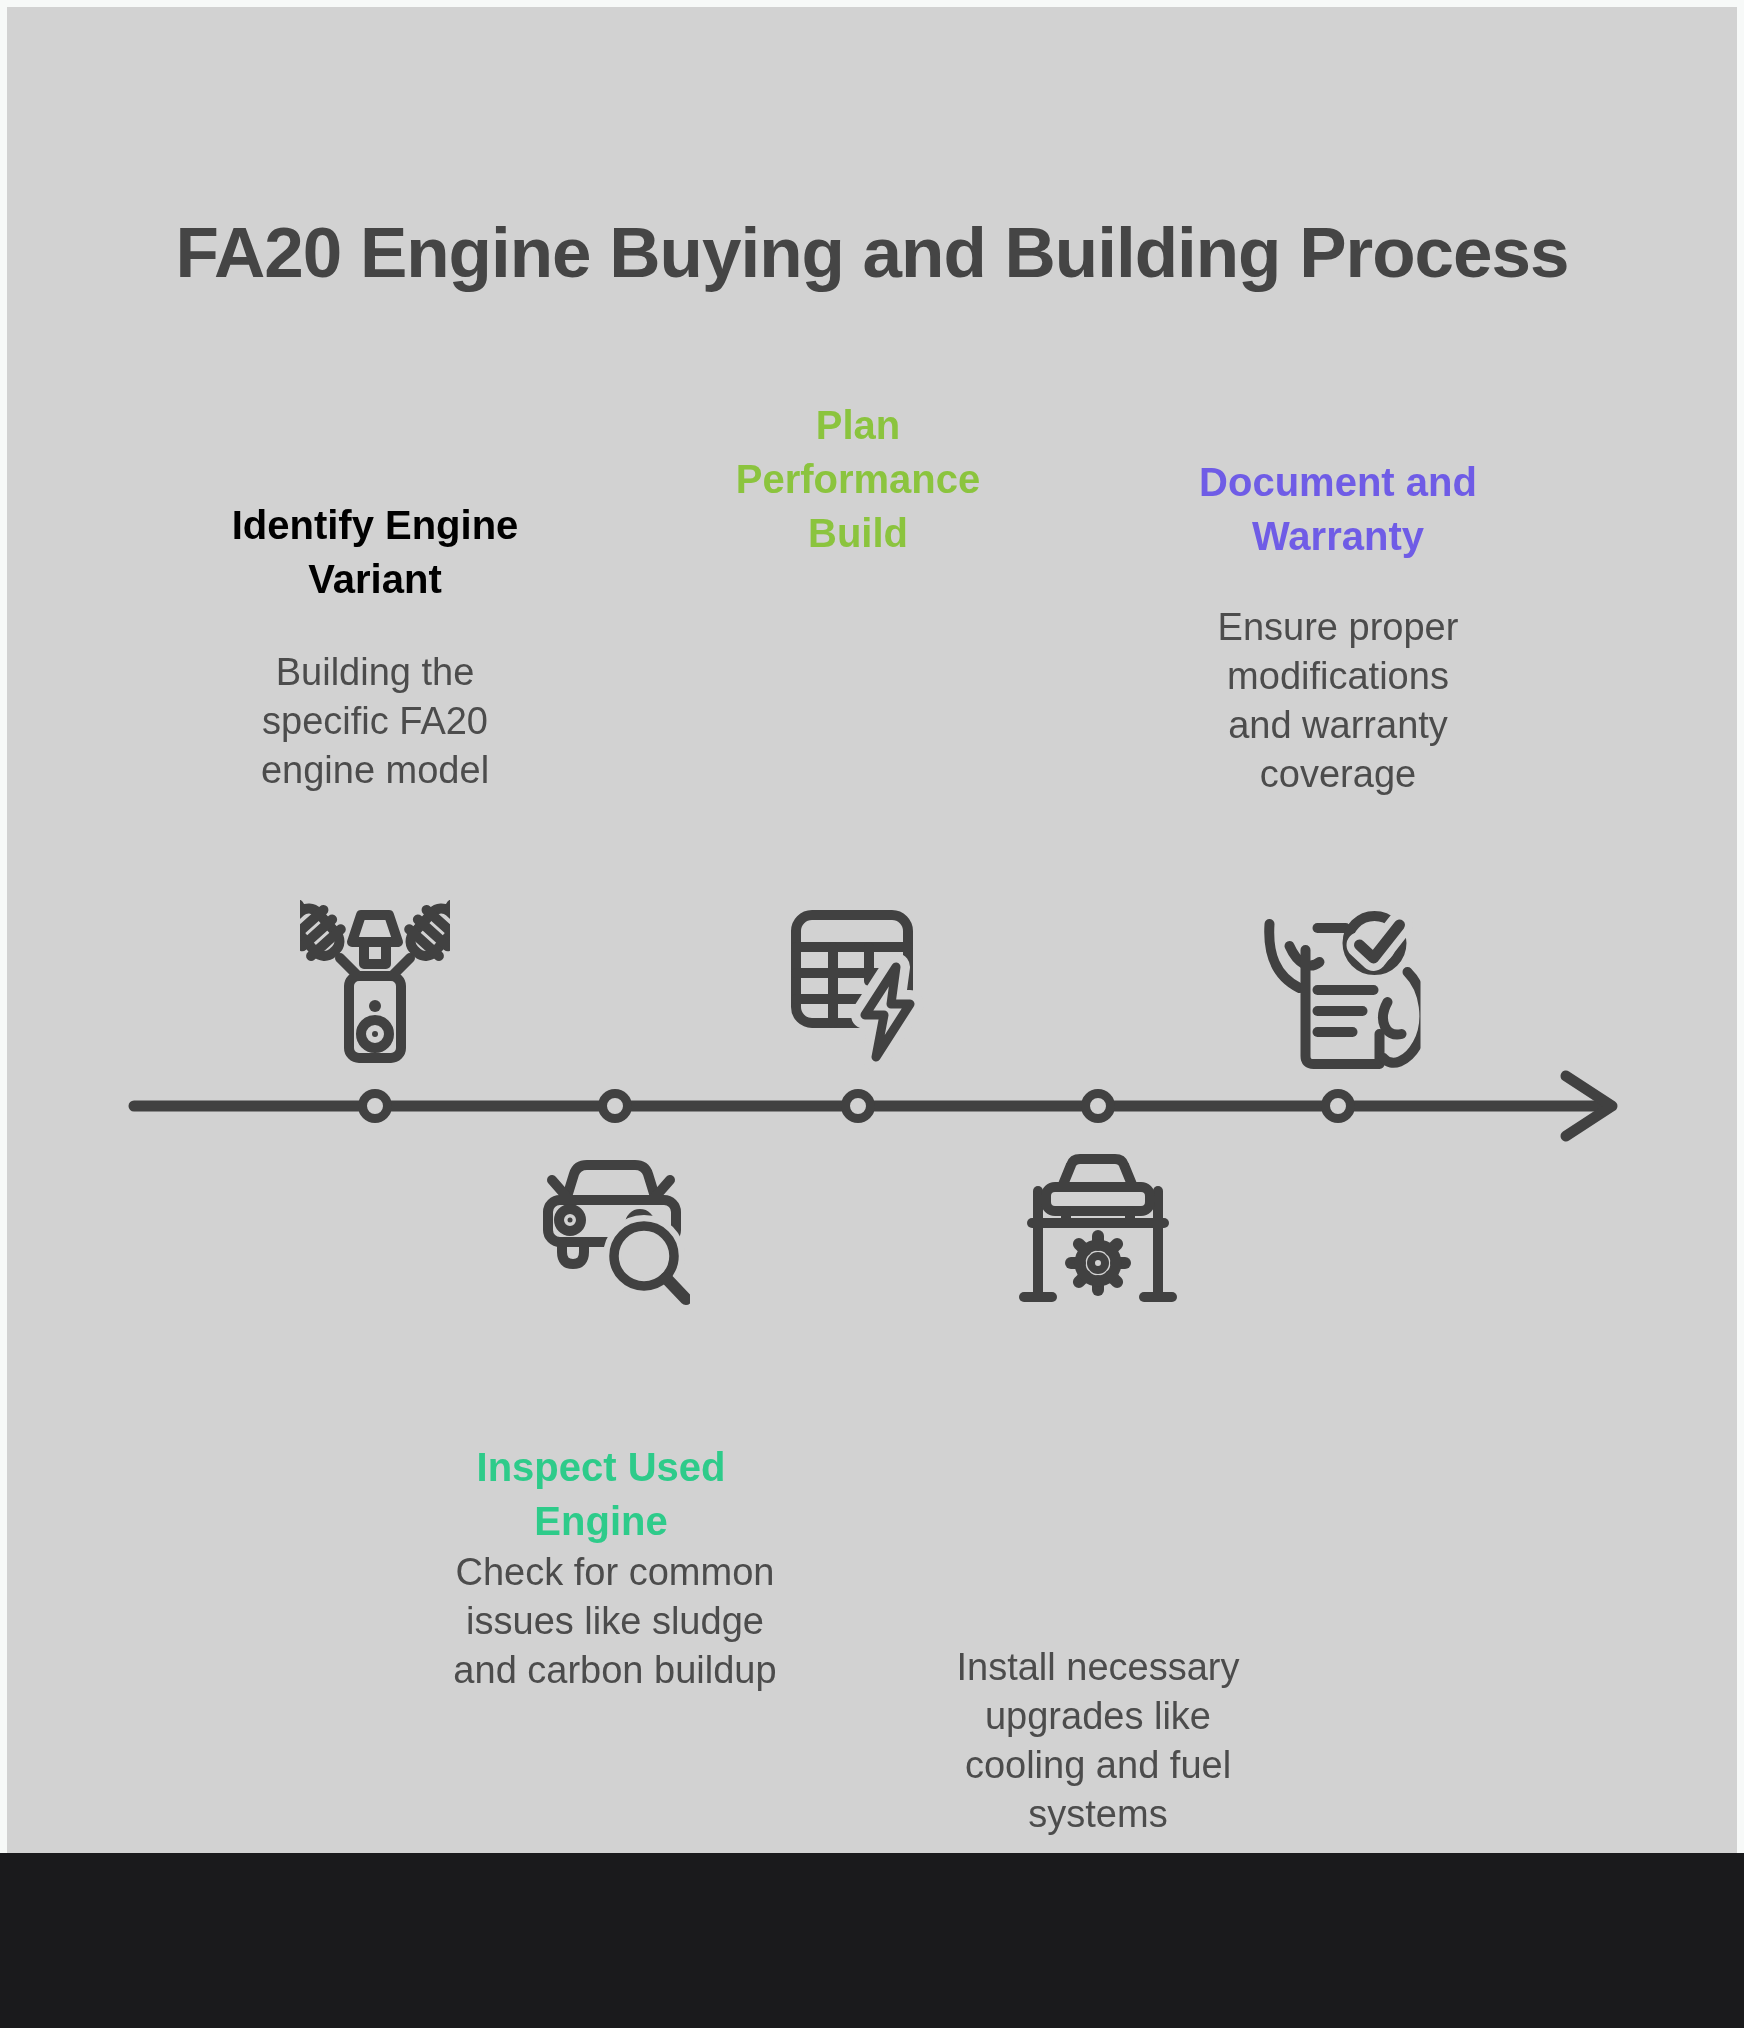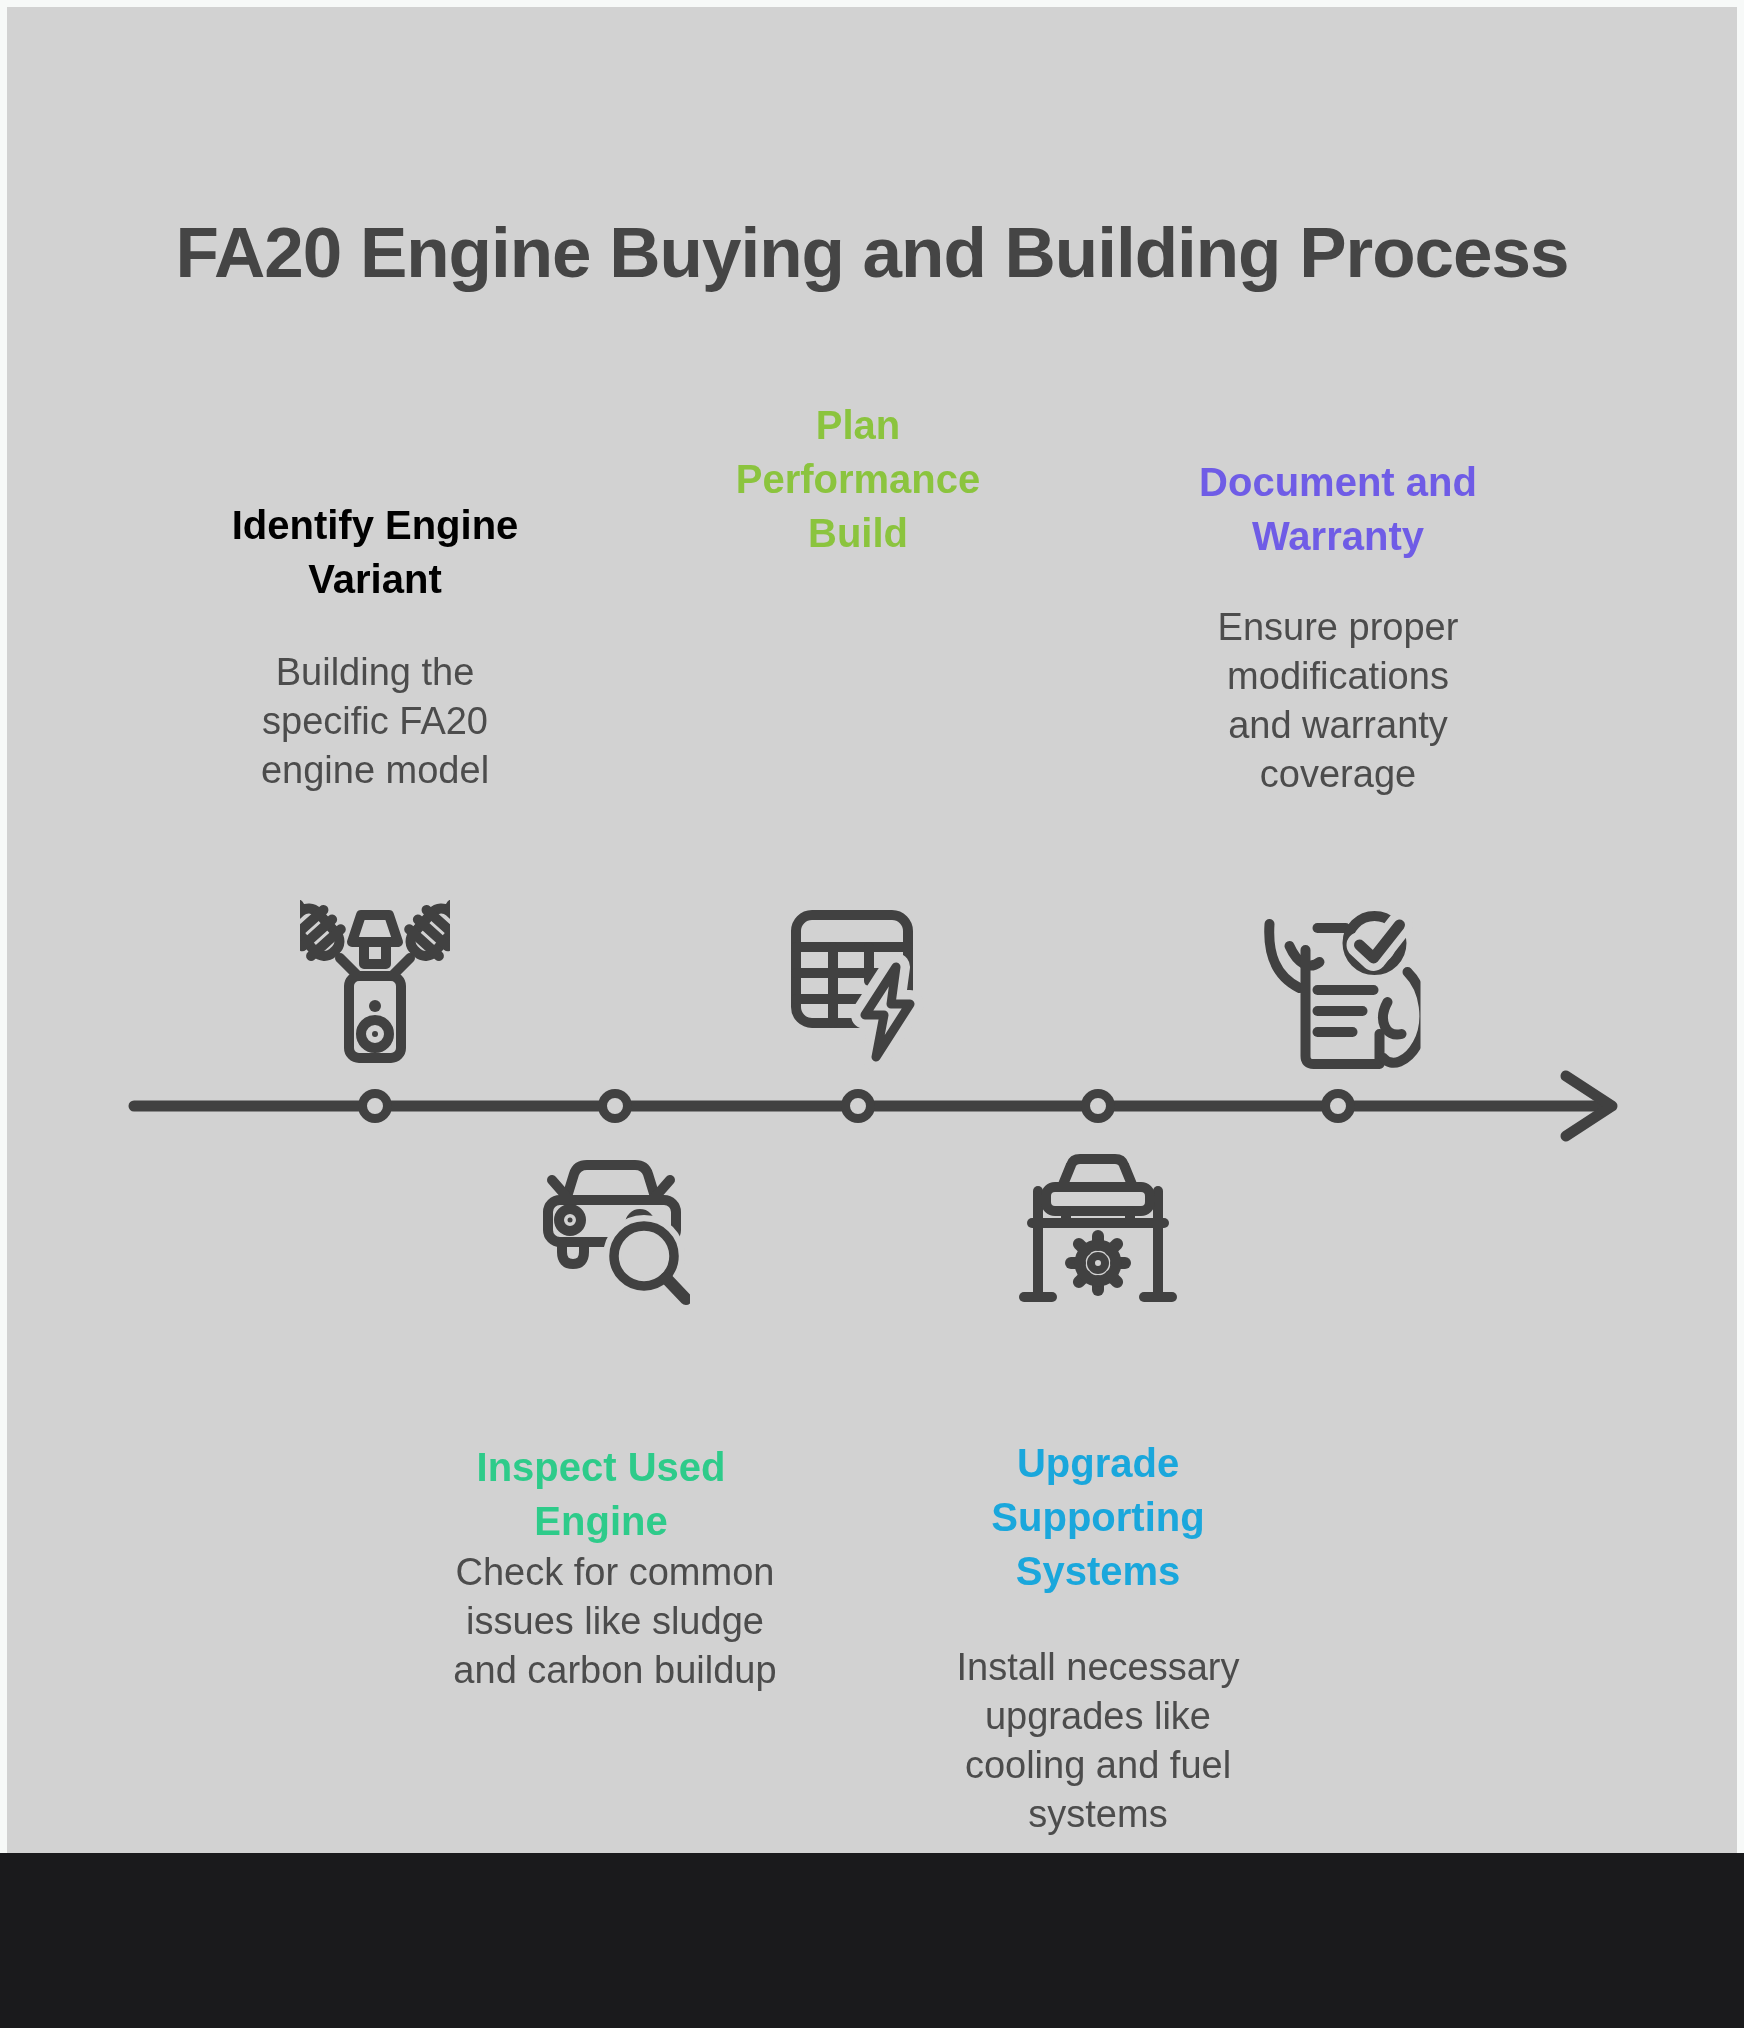--- a/index.html
+++ b/index.html
@@ -51,23 +51,20 @@
 modifications
 and warranty
 coverage</div>
 
   <div class="step-title" style="left: 601px; top: 1440px; color: rgb(46, 203, 138);">Inspect Used
 Engine</div>
   <div class="step-desc" style="left:615px; top:1524px;margin-top:24px;">Check for common
 issues like sludge
 and carbon buildup</div>
 
-  <div class="step-title" style="left: 1098px; top: 1436px; color: rgb(26, 167, 220);">Upgrade
-Supporting
-Systems</div>
   <div class="step-desc" style="left:1098px; top:1643px;">Install necessary
 upgrades like
 cooling and fuel
 systems</div>
 
   <div class="icon" style="left:375px; top:900px;">
     <svg width="150" height="190" viewBox="0 0 150 190">
       <g stroke="#414141" stroke-width="10" fill="none" stroke-linecap="round" stroke-linejoin="round">
         <path d="M61,15 H89 L98,42 H52 Z"></path>
         <rect x="64" y="42" width="22" height="22"></rect>

